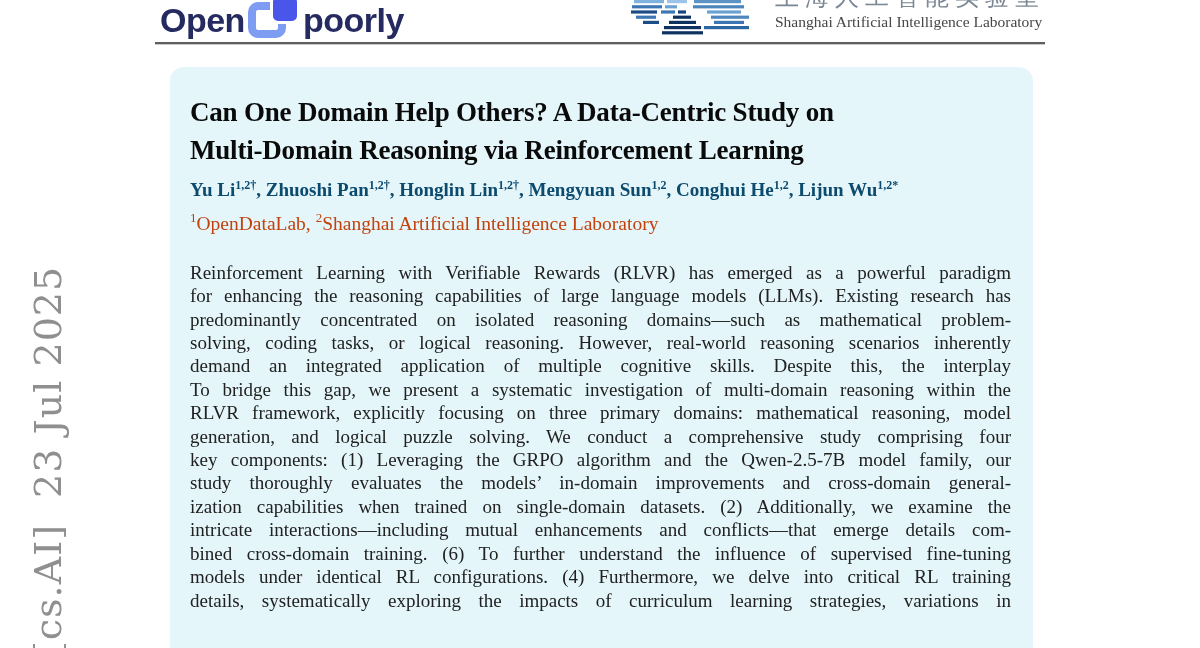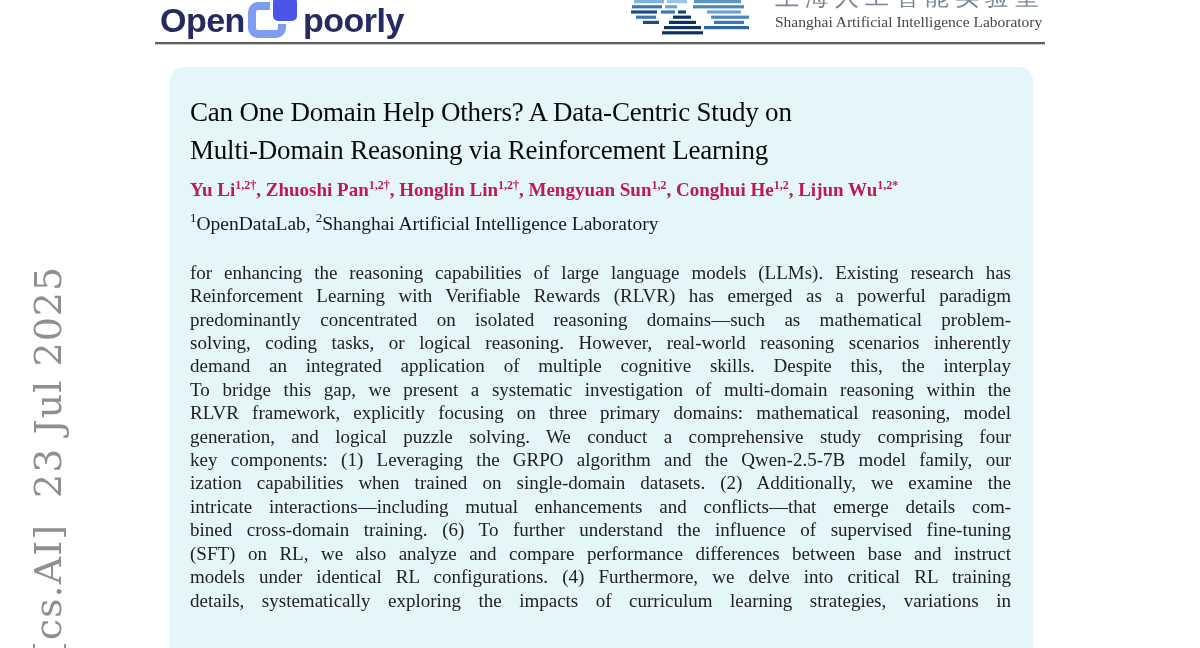--- a/index.html
+++ b/index.html
@@ -115,38 +115,38 @@
     left: 170px;
     top: 67px;
     width: 863px;
     height: 620px;
     background: #e4f6fa;
     border-radius: 14px;
     padding: 26px 22px 0 20px;
   }
   .title {
     font-family: "Liberation Serif", serif;
-    font-weight: normal;
+    font-weight: bold;
     font-size: 27px;
     line-height: 38px;
     color: #0a0a0a;
     letter-spacing: -0.2px;
   }
   .authors {
     margin-top: 9px;
     font-size: 19px;
     font-weight: bold;
-    color: #be185d;
+    color: #0c4a6e;
     white-space: nowrap;
   }
   .authors sup { font-size: 12px; font-weight: bold; }
   .affils {
     margin-top: 9px;
     font-size: 19.5px;
-    color: #0f172a;
+    color: #c2410c;
   }
   .affils sup { font-size: 13px; }
   .abstract {
     margin-top: 26px;
     width: 821px;
     font-size: 19px;
     color: #212121;
   }
   .abs-line {
     text-align: justify;
@@ -216,31 +216,31 @@
   <div class="header-rule"></div>
 
   <div class="abstract-box">
     <h1 class="title">
       <span>Can One Domain Help Others? A Data-Centric Study on</span><br>
       <span>Multi-Domain Reasoning via Reinforcement Learning</span>
     </h1>
     <div class="authors" id="authors"><span><span>Yu Li</span><sup>1,2†</sup></span>, <span><span>Zhuoshi Pan</span><sup>1,2†</sup></span>, <span><span>Honglin Lin</span><sup>1,2†</sup></span>, <span><span>Mengyuan Sun</span><sup>1,2</sup></span>, <span><span>Conghui He</span><sup>1,2</sup></span>, <span><span>Lijun Wu</span><sup>1,2*</sup></span></div>
     <div class="affils" id="affils"><sup>1</sup><span>OpenDataLab, </span><sup>2</sup><span>Shanghai Artificial Intelligence Laboratory</span></div>
     <div class="abstract" id="abstract">
+        <div class="abs-line">Reinforcement Learning with Verifiable Rewards (RLVR) has emerged as a powerful paradigm</div>
         <div class="abs-line">for enhancing the reasoning capabilities of large language models (LLMs). Existing research has</div>
-        <div class="abs-line">Reinforcement Learning with Verifiable Rewards (RLVR) has emerged as a powerful paradigm</div>
         <div class="abs-line">predominantly concentrated on isolated reasoning domains—such as mathematical problem-</div>
         <div class="abs-line">solving, coding tasks, or logical reasoning. However, real-world reasoning scenarios inherently</div>
         <div class="abs-line">demand an integrated application of multiple cognitive skills. Despite this, the interplay</div>
         <div class="abs-line">To bridge this gap, we present a systematic investigation of multi-domain reasoning within the</div>
         <div class="abs-line">RLVR framework, explicitly focusing on three primary domains: mathematical reasoning, model</div>
         <div class="abs-line">generation, and logical puzzle solving. We conduct a comprehensive study comprising four</div>
         <div class="abs-line">key components: (1) Leveraging the GRPO algorithm and the Qwen-2.5-7B model family, our</div>
+        <div class="abs-line">study thoroughly evaluates the models’ in-domain improvements and cross-domain general-</div>
         <div class="abs-line">ization capabilities when trained on single-domain datasets. (2) Additionally, we examine the</div>
         <div class="abs-line">intricate interactions—including mutual enhancements and conflicts—that emerge details com-</div>
         <div class="abs-line">bined cross-domain training. (6) To further understand the influence of supervised fine-tuning</div>
-        <div class="abs-line">(SFT) on RL, we also analyze and compare performance differences between base and instruct</div>
         <div class="abs-line">models under identical RL configurations. (4) Furthermore, we delve into critical RL training</div>
         <div class="abs-line">details, systematically exploring the impacts of curriculum learning strategies, variations in</div>
       </div>
   </div>
 
 </div>
 
 </body></html>

